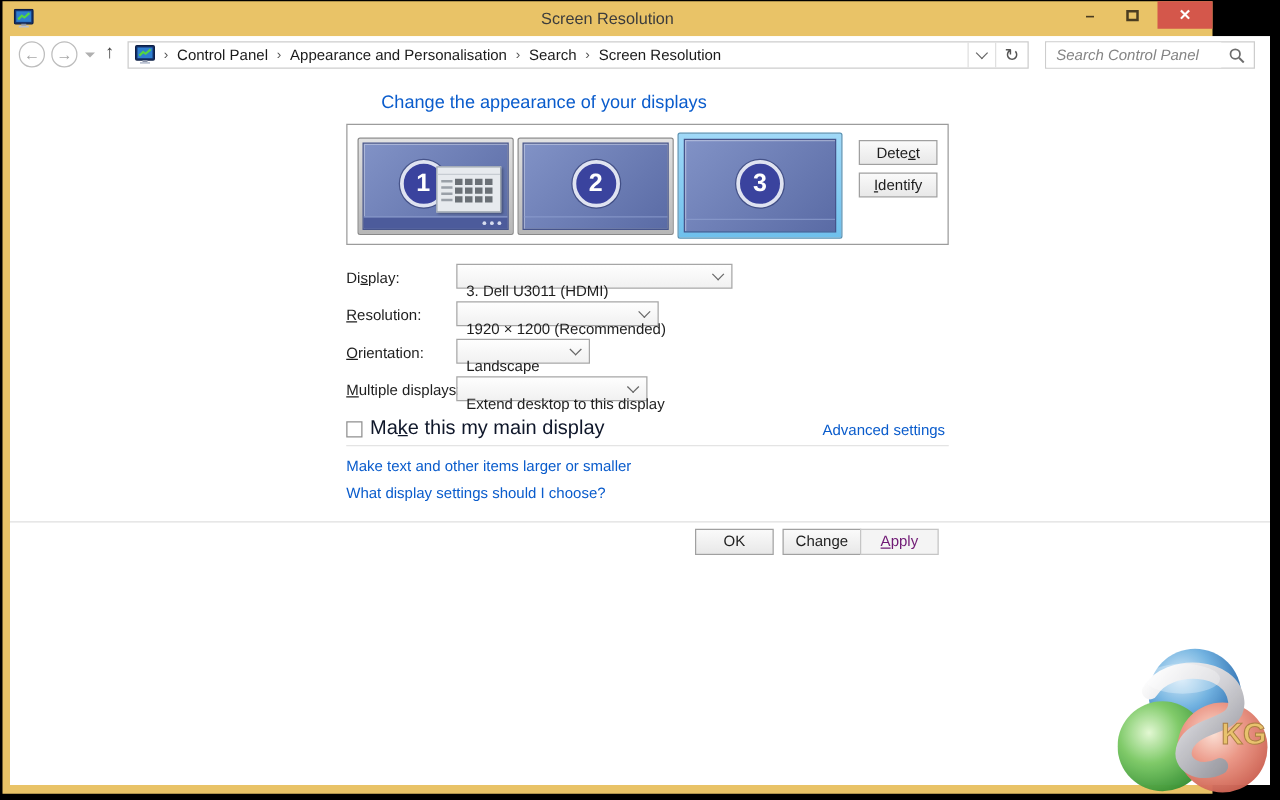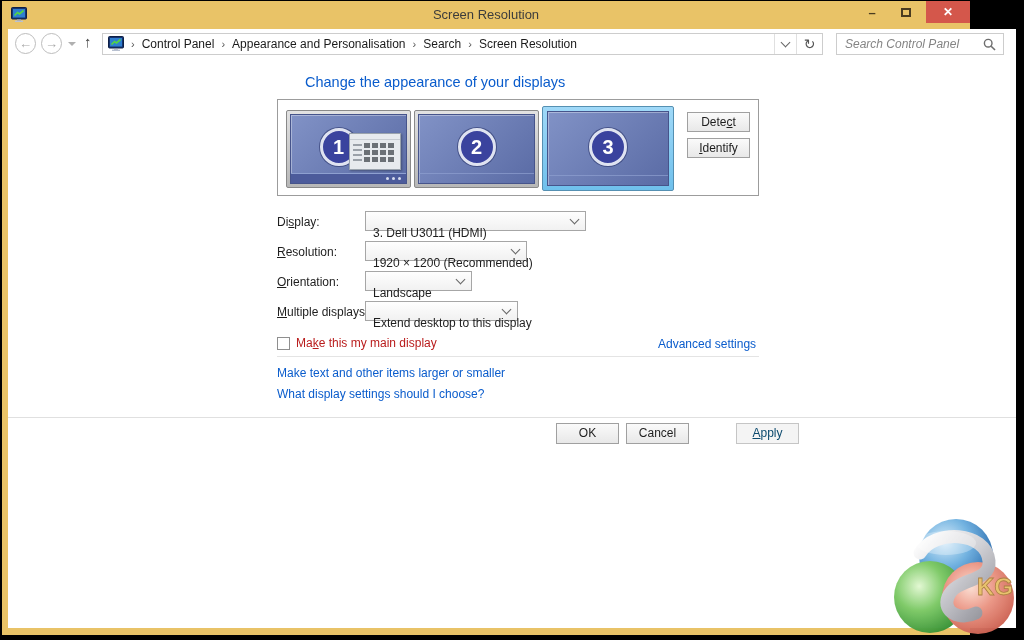--- a/index.html
+++ b/index.html
@@ -66,30 +66,30 @@
   .btn-identify { left:409px; top:38px;text-align:center; }
 
   .flabel { position:absolute; left:269px; font-size:12px; color:#1e1e1e; }
   .combo { position:absolute; left:357px; height:20px; background:linear-gradient(180deg,#fefefe,#f1f1f1); border:1px solid #a6a6a6; font-size:12px; color:#1e1e1e; }
   .combo .val { position:absolute; left:7px; top:3px; white-space:nowrap;margin-top:11px; }
   .combo .chev { position:absolute; right:7px; top:7px; }
   .u { text-decoration:underline; }
 
   .checkrow { position:absolute; left:269px; top:307px; height:14px; display:flex; align-items:center; }
   .checkbox { width:13px; height:13px; border:1px solid #8f8f8f; background:#fff; margin-right:6px; }
-  .checklabel { font-size:12px; color:#b91c1c; }
+  .checklabel { font-size:16px; color:#0f172a; }
   a.link { font-size:12px; color:#0a5ccc; text-decoration:none; cursor:pointer; }
   .adv { position:absolute; top:308px; left:650px; width:100px; }
   .sep1 { position:absolute; left:269px; top:327px; width:482px; height:1px; background:#e4e4e4; }
   .link2 { position:absolute; left:269px; top:337px; }
   .link3 { position:absolute; left:269px; top:358px; }
   .sep2 { position:absolute; left:0; top:388px; width:1008px; height:1px; background:#e0e0e0; }
   .btn-ok { left:548px; top:394px; height:21px; }
   .btn-cancel { left:618px; top:394px; height:21px; }
-  .btn-apply { left:728px; top:394px; height:21px; background:#f4f4f4; border-color:#c5c5c5; color:#0c4a6e; }
+  .btn-apply { left:680px; top:394px; height:21px; background:#f4f4f4; border-color:#c5c5c5; color:#701a75; }
 
   .watermark { position:absolute; left:894px; top:517px; width:122px; height:123px; z-index:10; }
 </style>
 </head>
 <body>
 
 <svg width="0" height="0" style="position:absolute">
   <defs>
     <g id="monicon">
       <rect x="0.5" y="0.5" width="15" height="11.5" rx="1" fill="#16346f" stroke="#0d1f46"></rect>
@@ -240,21 +240,21 @@
       <span class="checklabel"><span>Ma</span><span class="u">k</span><span>e this my main display</span></span>
     </div>
     <a class="link adv">Advanced settings</a>
 
     <div class="sep1"></div>
     <a class="link link2">Make text and other items larger or smaller</a>
     <a class="link link3">What display settings should I choose?</a>
 
     <div class="sep2"></div>
     <div class="push btn-ok">OK</div>
-    <div class="push btn-cancel">Cancel</div>
+    <div class="push btn-cancel">Change</div>
     <div class="push btn-apply"><span></span><span class="u">A</span><span>pply</span></div>
   </div>
 </div>
 
 <svg class="watermark" viewBox="0 0 122 123">
   <defs>
     <radialGradient id="gb" cx="35%" cy="30%" r="75%">
       <stop offset="0%" stop-color="#d6ecfa"></stop>
         <stop offset="45%" stop-color="#6fb1e0"></stop>
         <stop offset="100%" stop-color="#1d5fa6"></stop>

